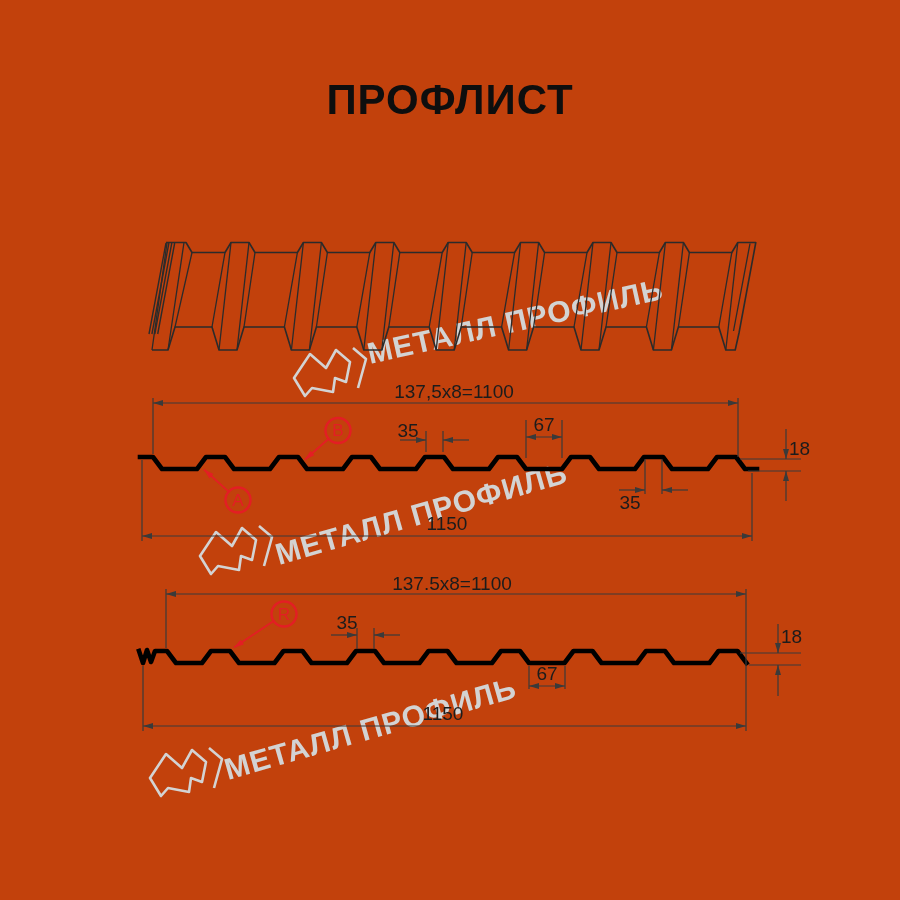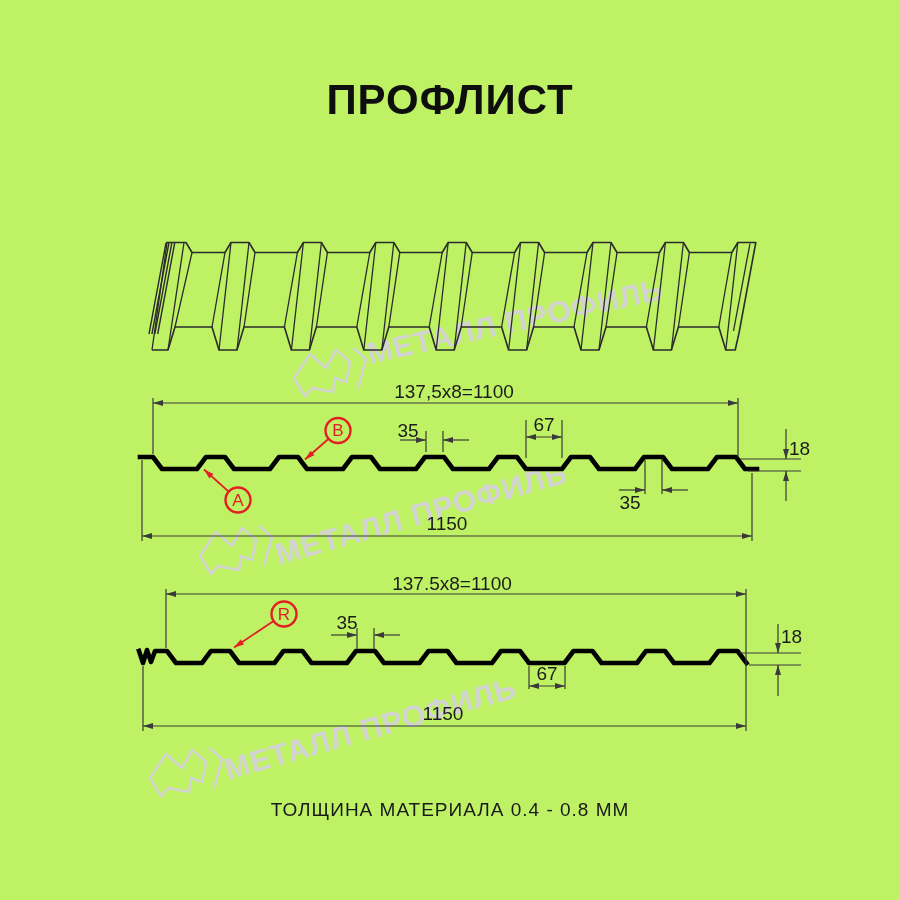--- a/index.html
+++ b/index.html
@@ -1,16 +1,16 @@
 <!DOCTYPE html>
 <html><head>
 <meta charset="utf-8">
 <style>
   html,body{margin:0;padding:0;background:#fff;}
-  .page{position:relative;width:900px;height:900px;background:#bef264;overflow:hidden;
+  .page{position:relative;width:900px;height:900px;background:#c2410c;overflow:hidden;
         font-family:"Liberation Sans",sans-serif;}
   .title{position:absolute;top:76px;left:0;width:900px;text-align:center;
          font-size:42px;font-weight:bold;color:#0e0e0e;letter-spacing:1px;}
   .subtitle{position:absolute;top:130px;left:0;width:900px;text-align:center;
          font-size:21px;font-weight:bold;color:#141414;letter-spacing:2px;}
   .footnote{position:absolute;top:799px;left:0;width:900px;text-align:center;
          font-size:19px;font-weight:500;color:#1a1a1a;letter-spacing:1px;}
   svg{position:absolute;left:0;top:0;}
   text{font-family:"Liberation Sans",sans-serif;}
   .dimtxt{font-size:19px;fill:#1c1c1c;}
@@ -139,14 +139,13 @@
       <text class="dimtxt" x="443" y="720" text-anchor="middle">1150</text>
       <g id="d2red">
           <circle cx="284" cy="614" r="12.5" fill="none" stroke="#e31e24" stroke-width="2.4"></circle>
           <line x1="273.6153752753629" y1="620.9576985655068" x2="234" y2="647.5" stroke="#e31e24" stroke-width="1.8"></line>
           <polygon points="234,647.5 240.63785212398804,639.4415312136816 243.97754743543132,644.4261510815074" fill="#e31e24"></polygon>
         </g>
       <text class="lbltxt" x="284" y="620" text-anchor="middle" fill="#e31e24">R</text>
     </g>
   </svg>
 
-  <div class="footnote">ТОЛЩИНА МАТЕРИАЛА 0.4 - 0.8 ММ</div>
 </div>
 
 </body></html>

